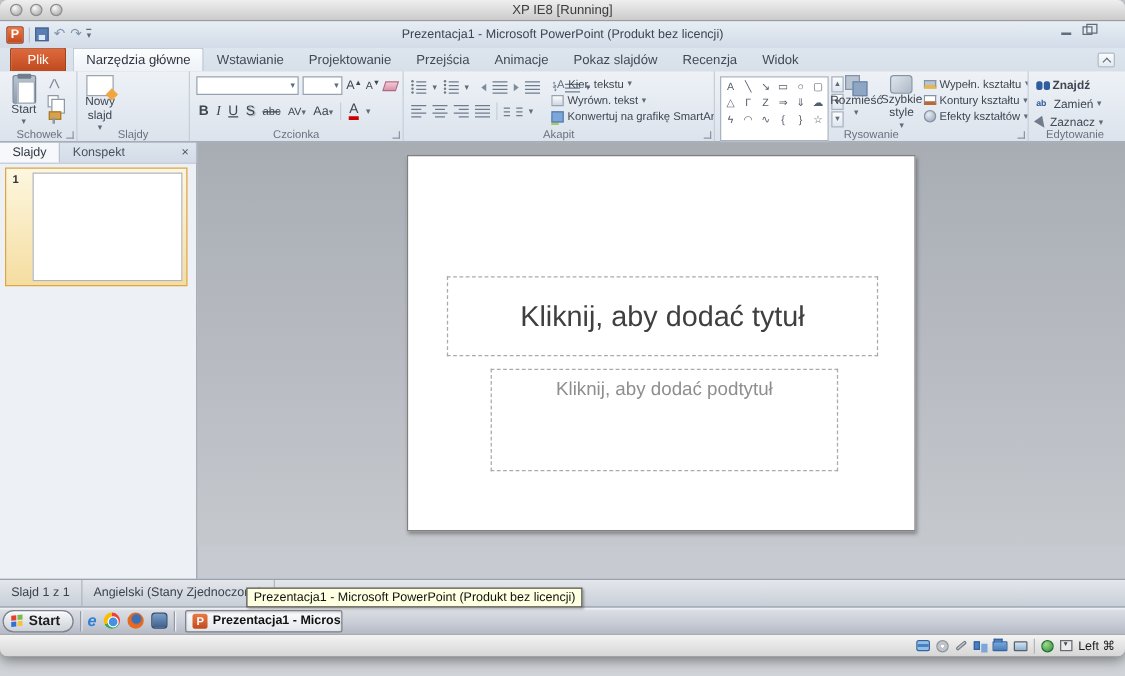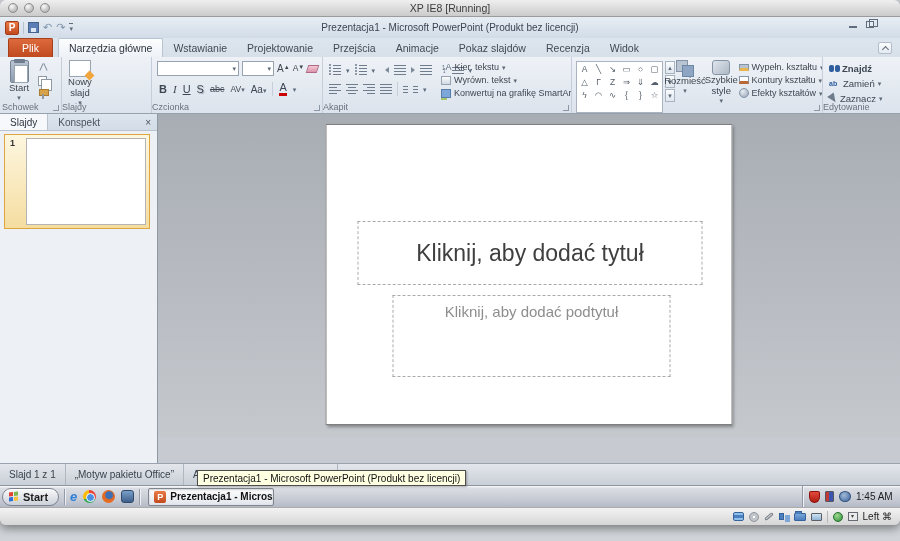--- a/index.html
+++ b/index.html
@@ -45,21 +45,21 @@
   .tab.active { background:linear-gradient(#fcfdfe,#eef2f7); border:1px solid #b9c4d1; border-bottom:none;
                 border-radius:2px 2px 0 0; color:#2f3640; }
   .rib-collapse { position:absolute; right:8px; top:4px; width:14px; height:12px; border:1px solid #b3bdc9;
                   border-radius:2px; background:linear-gradient(#fbfcfd,#e4eaf1); display:flex; align-items:center; justify-content:center; }
   .chev-up { width:5px; height:5px; border-left:1px solid #5f6c7b; border-top:1px solid #5f6c7b; transform:rotate(45deg); margin-top:2px; }
 
   
   .ribbon { height:57px; background:linear-gradient(#eef2f7,#dce3ec); border-bottom:1px solid #96a1ae;
             display:flex; padding-left:2px; position:relative; }
   .group { position:relative; border-right:1px solid #c6cfd9; height:100%; }
-  .glabel { position:absolute; bottom:1px; left:0; right:0; text-align:left; font-size:9px; color:#68727e; }
+  .glabel { position:absolute; bottom:1px; left:0; right:0; text-align:center; font-size:9px; color:#68727e; }
   .launcher { position:absolute; right:2px; bottom:2px; width:6px; height:6px;
               border-right:1px solid #8b97a5; border-bottom:1px solid #8b97a5; }
   .bigbtn { display:flex; flex-direction:column; align-items:center; justify-content:flex-start;
             font-size:9.5px; color:#3e4651; padding-top:3px; line-height:1.15; text-align:center; }
   .caret { font-size:7px; color:#5d6b7a; line-height:1; }
   .mini { display:flex; align-items:center; gap:3px; font-size:9.5px; color:#3e4651; white-space:nowrap; }
   .mini-ic { width:10px; height:9px; background:linear-gradient(#fdfdfd,#cfd8e2); border:1px solid #97a3b1; flex:none; }
 
   
   .g-clip { width:60px; display:flex; }
@@ -502,20 +502,21 @@
             <span class="ic-outline"></span>
             <span>Kontury kształtu</span>
             <span class="caret">▾</span>
           </div>
         <div class="mini">
             <span class="ic-effects"></span>
             <span>Efekty kształtów</span>
             <span class="caret">▾</span>
           </div>
       </div>
+      <div class="glabel">Rysowanie</div>
       <span class="launcher"></span>
     </div>
 
     <div class="group g-edit" style="border-right:none;">
       <div class="mini">
           <span class="ic-find"></span>
           <span style="font-weight:bold;">Znajdź</span>
         </div>
       <div class="mini">
           <span class="ic-replace">ab</span>
@@ -549,21 +550,20 @@
         <div class="slide">
           <div class="ph ph-title">Kliknij, aby dodać tytuł</div>
           <div class="ph ph-sub">Kliknij, aby dodać podtytuł</div>
         </div>
       </div>
     </div>
   </div>
 
   <div class="statusbar">
     <div class="seg">Slajd 1 z 1</div>
-    <div class="seg">„Motyw pakietu Office”</div>
     <div class="seg">Angielski (Stany Zjednoczone)</div>
   </div>
 
   <div class="taskbar">
     <div class="startbtn">
       <span class="flag">
           <i></i>
           <i></i>
           <i></i>
           <i></i>
@@ -574,26 +574,20 @@
     <div class="ql">
       <span class="ql-ie">e</span>
       <span class="ql-chrome"></span>
       <span class="ql-ff"></span>
       <span class="ql-b4"></span>
     </div>
     <span class="tb-sep"></span>
     <div class="taskitem">
       <span class="mini-ppt">P</span>
       <span>Prezentacja1 - Micros...</span>
-    </div>
-    <div class="tray">
-      <span class="tray-shield"></span>
-      <span class="tray-dev"></span>
-      <span class="tray-net"></span>
-      <span class="clock">1:45 AM</span>
     </div>
   </div>
 
   <div class="vboxbar">
     <span class="vb-hdd"></span>
     <span class="vb-cd"></span>
     <span class="vb-usb"></span>
     <span class="vb-net"></span>
     <span class="vb-folder"></span>
     <span class="vb-disp"></span>

